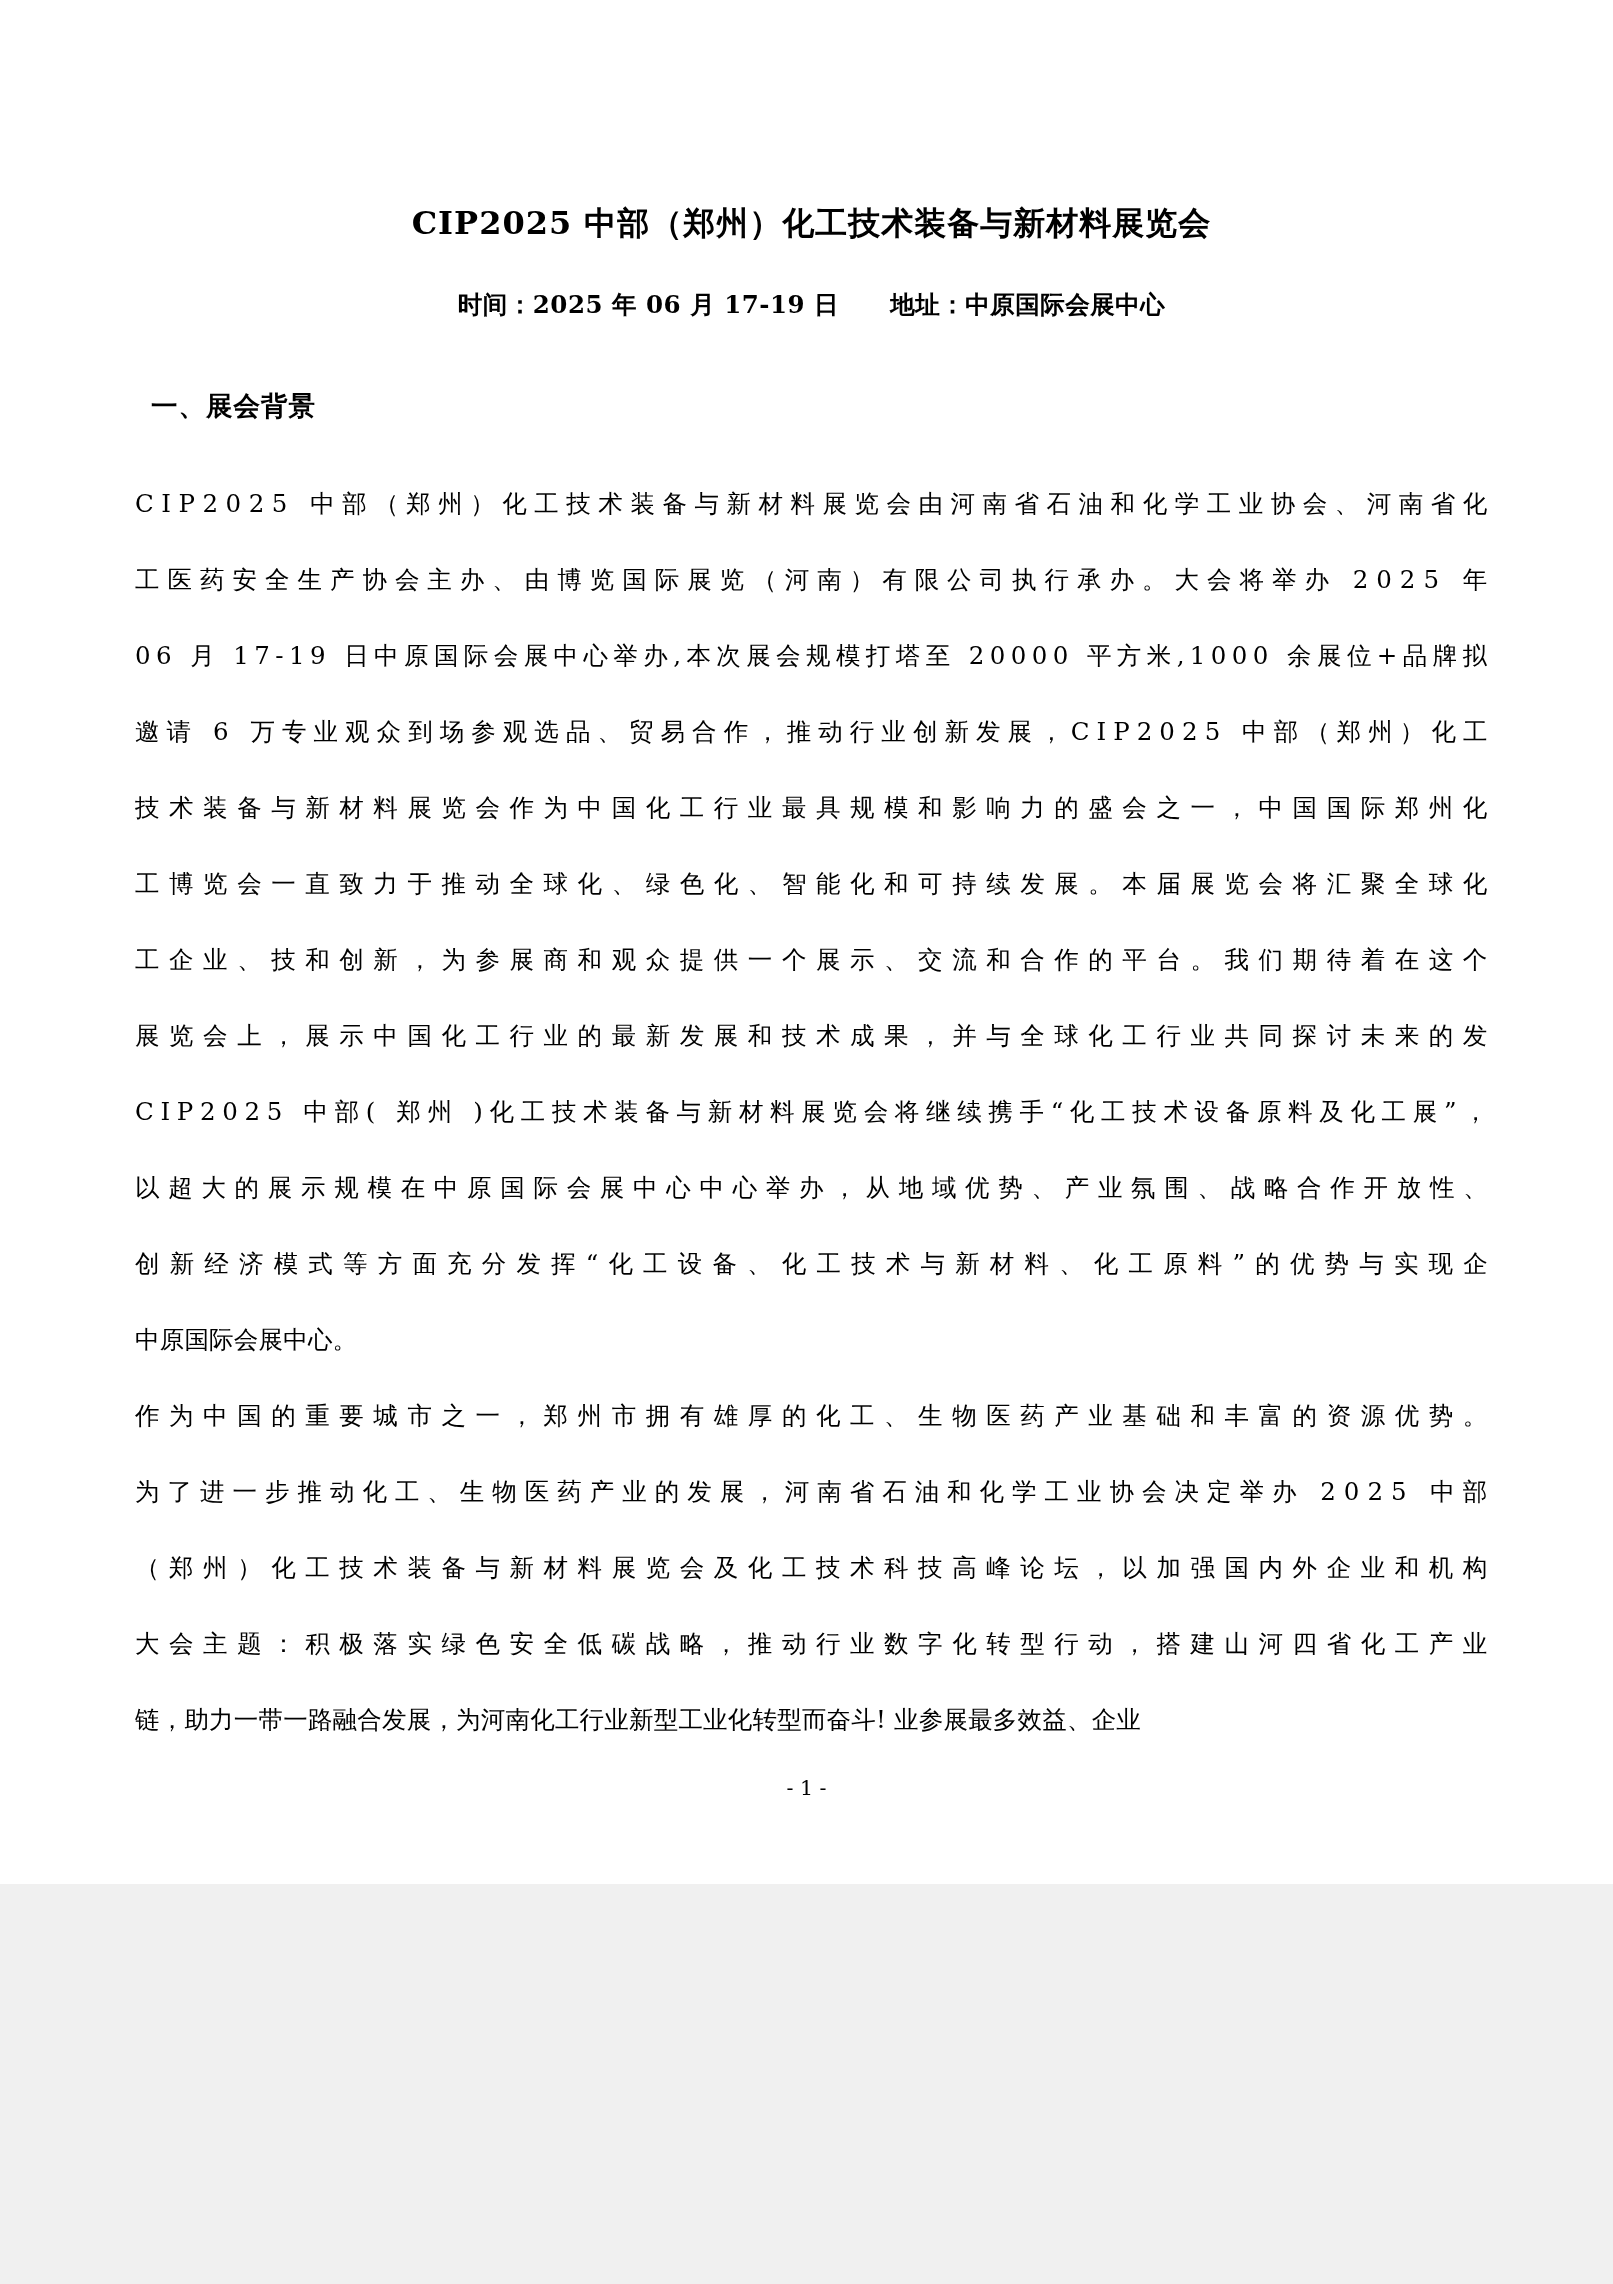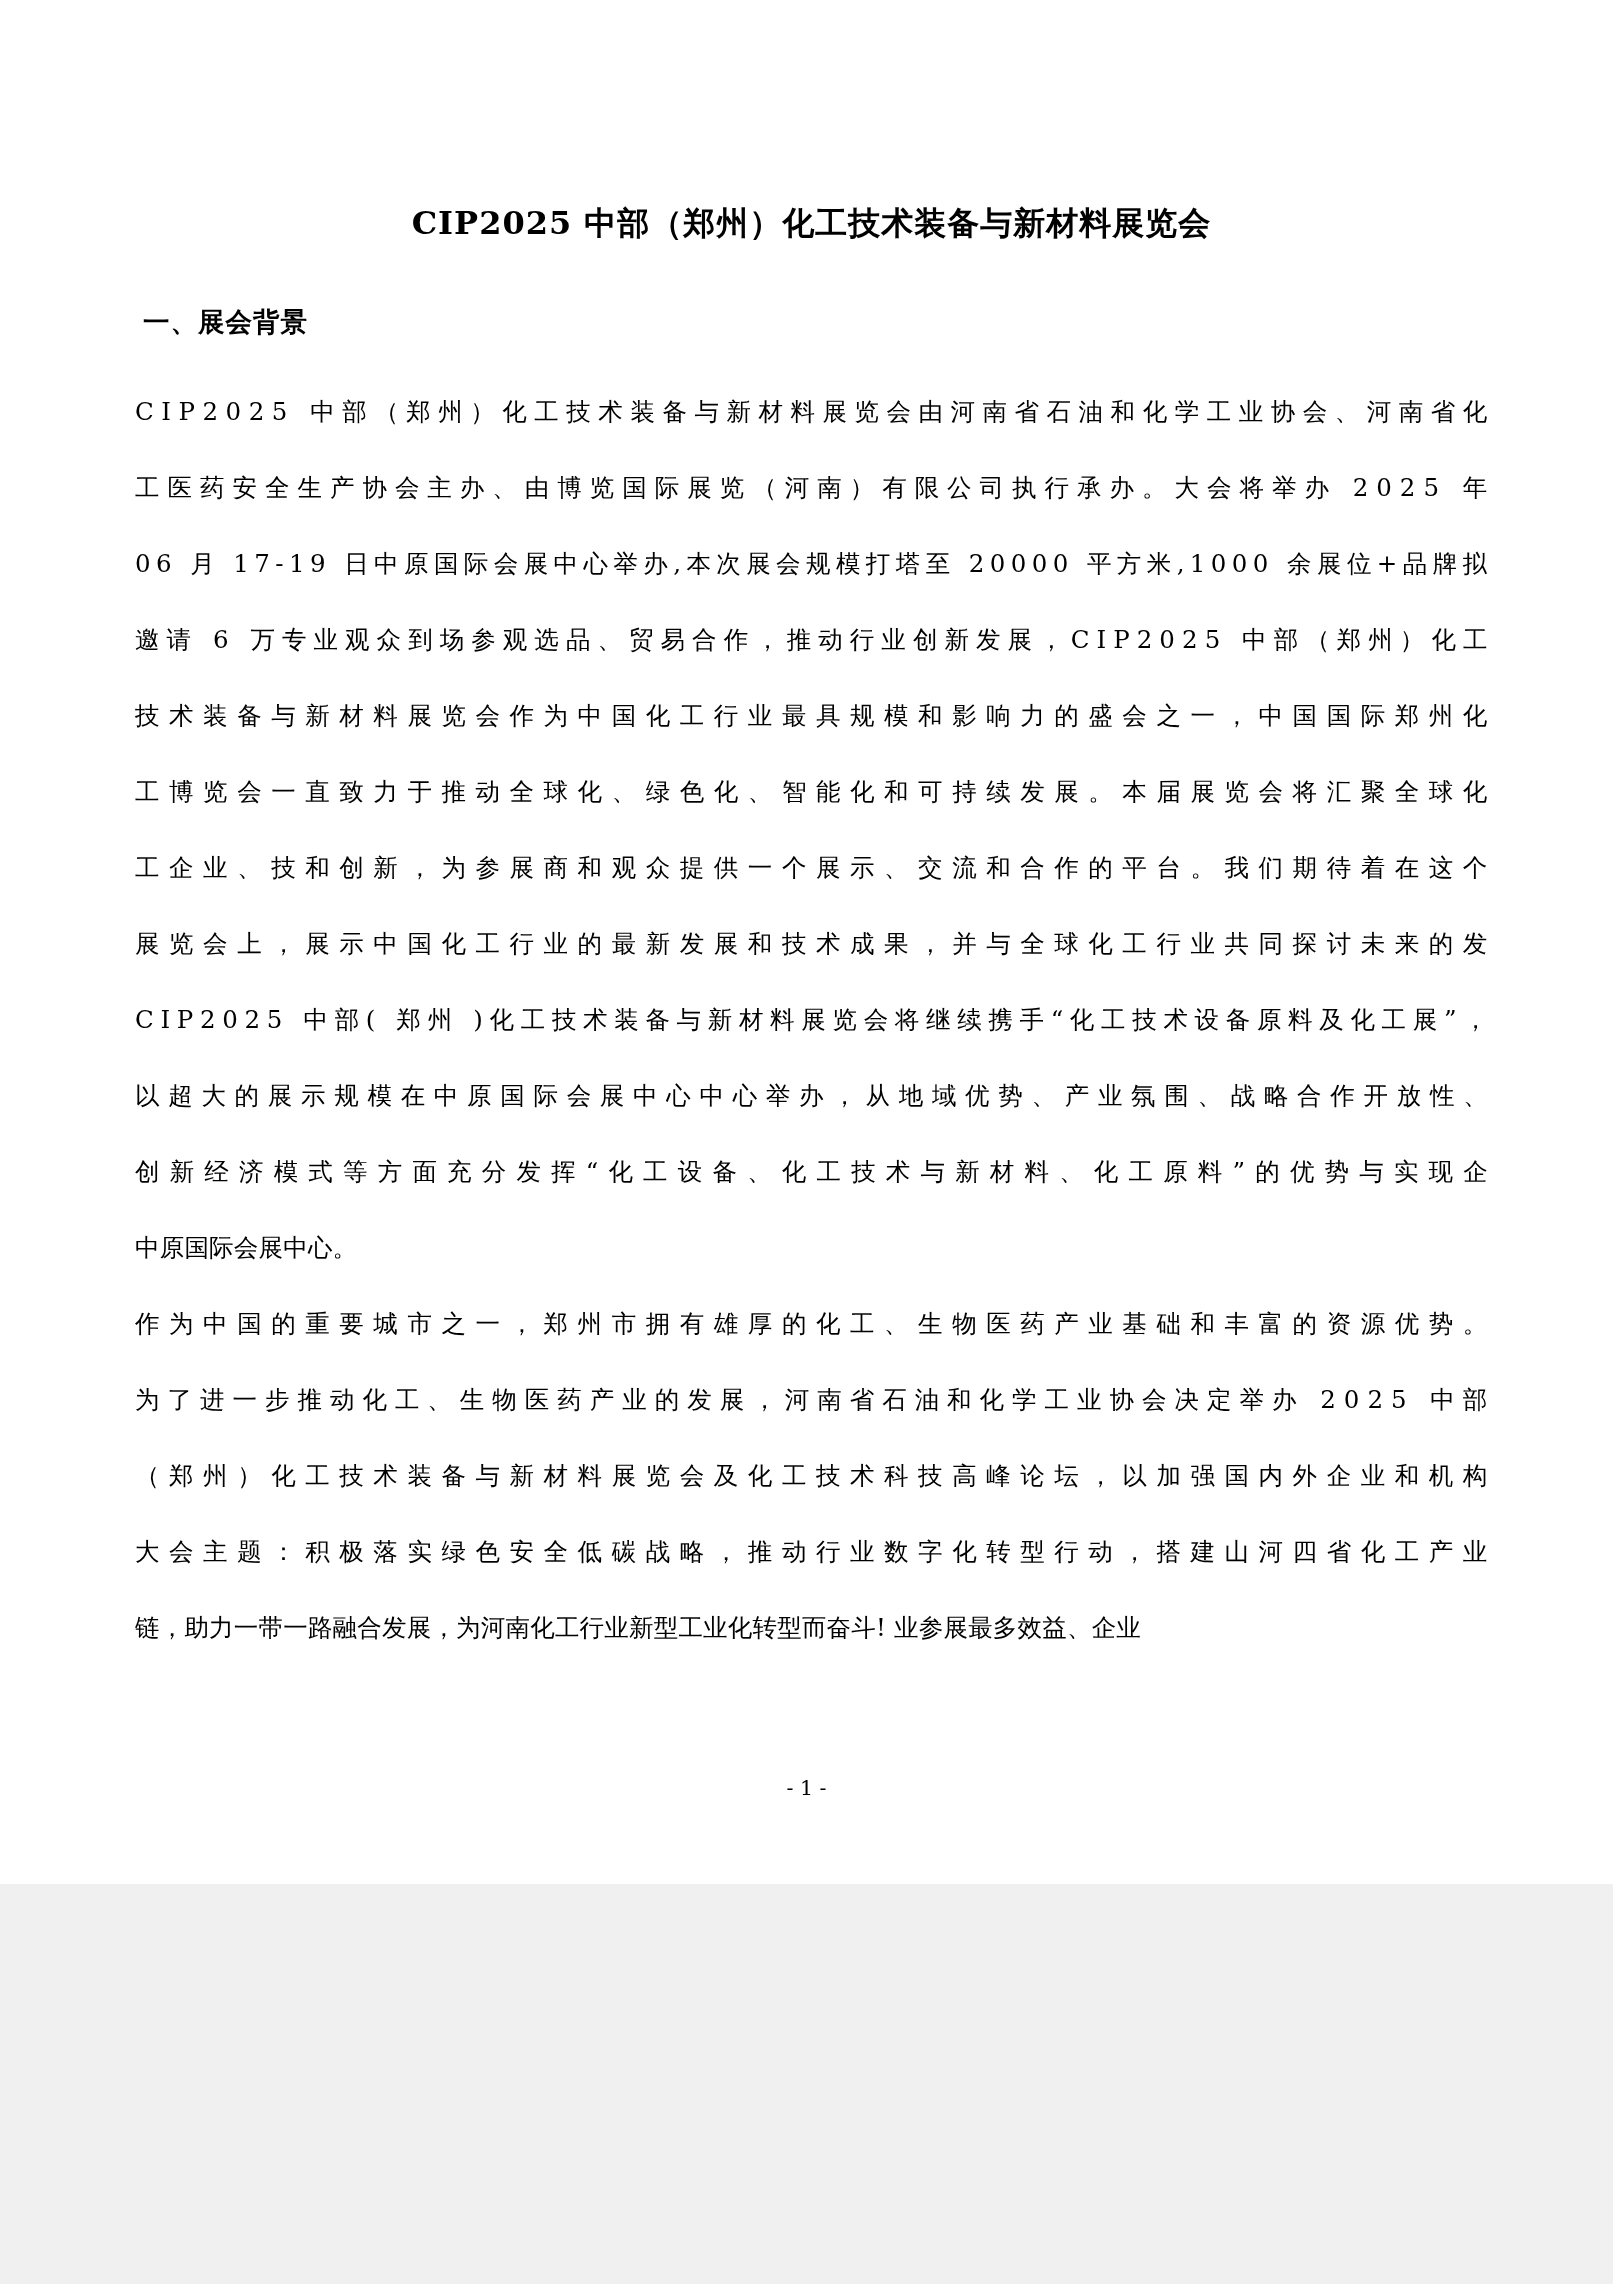--- a/index.html
+++ b/index.html
@@ -53,21 +53,21 @@
   .doc-subtitle .gap {
     display: inline-block;
     width: 33px;
   }
 
   .section-heading {
     font-family: "DejaVu Serif", "Liberation Serif", serif;
     font-weight: bold;
     font-size: 26.5px;
     color: #000;
-    margin: 8px;
+    margin: 16px;
     padding-top: 51px;
     letter-spacing: 1px;
   }
 
   .para {
     font-family: "DejaVu Serif", "Liberation Serif", serif;
     font-size: 24.5px;
     color: #000;
     margin: 0;
     line-height: 76px;
@@ -105,20 +105,25 @@
   }
 </style>
 </head>
 <body>
 
 <div class="page">
   <div class="content">
 
     <h1 class="doc-title">CIP2025 中部（郑州）化工技术装备与新材料展览会</h1>
 
+    <div class="doc-subtitle">
+      <span>时间：2025 年 06 月 17-19 日</span>
+      <span class="gap"></span>
+      <span>地址：中原国际会展中心</span>
+    </div>
 
     <h2 class="section-heading">一、展会背景</h2>
 
     <div id="paragraphs">
         <p class="para first">
           <span class="para-line justified">
             <span>C</span>
             <span>I</span>
             <span>P</span>
             <span>2</span>

